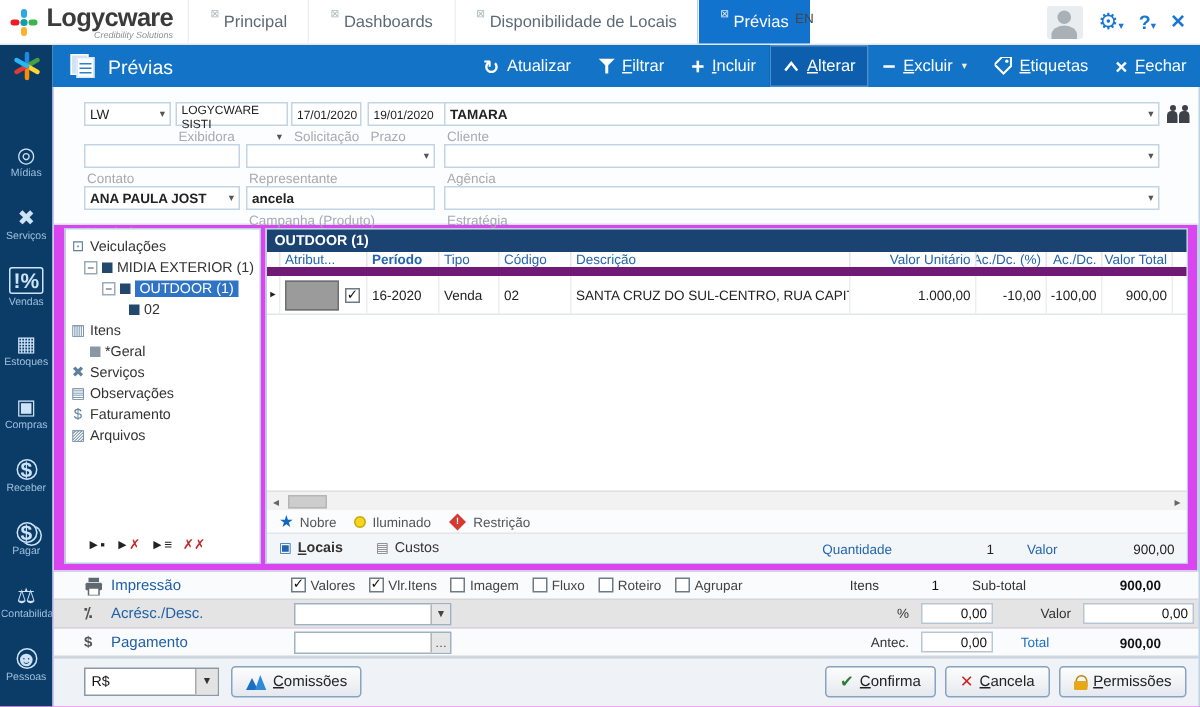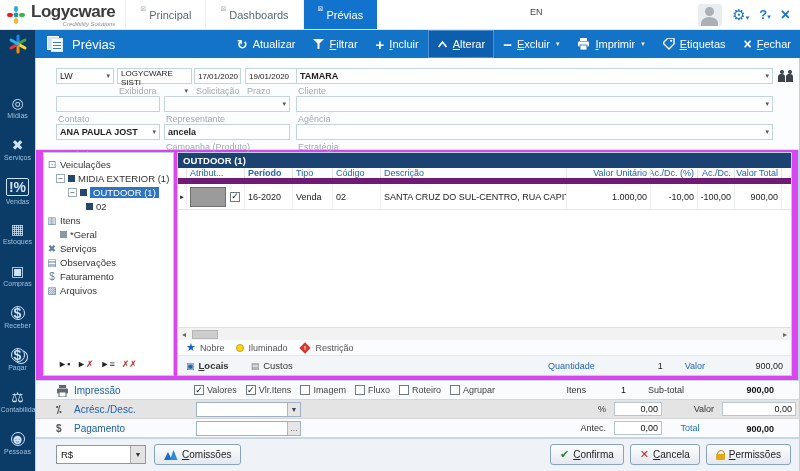--- a/index.html
+++ b/index.html
@@ -154,20 +154,24 @@
   </div>
   <div class="nav">
     <div class="nav-item">
       <span class="mini-ico">⊠</span>
       <span>Principal</span>
     </div>
     <div class="nav-item">
       <span class="mini-ico">⊠</span>
       <span>Dashboards</span>
     </div>
+    <div class="nav-item">
+      <span class="mini-ico">⊠</span>
+      <span>Disponibilidade de Locais</span>
+    </div>
     <div class="nav-item active">
       <span class="mini-ico">⊠</span>
       <span>Prévias</span>
     </div>
   </div>
   <span class="lang">EN</span>
   <div class="top-right">
     <div class="avatar">
       <span class="head"></span>
       <span class="body"></span>
@@ -255,29 +259,20 @@
     </div>
     <div class="tb-btn active">
       <svg class="tb-ico" width="11" height="9" viewBox="0 0 11 9">
           <polyline points="1.5,7 5.5,2 9.5,7" fill="none" stroke="#fff" stroke-width="1.7"></polyline>
         </svg>
       <span><u>A</u>lterar</span>
     </div>
     <div class="tb-btn">
       <span class="tb-ico" style="font-size:15px">−</span>
       <span><u>E</u>xcluir</span>
-      <span class="tb-caret">▾</span>
-    </div>
-    <div class="tb-btn">
-      <svg class="tb-ico" width="13" height="12" viewBox="0 0 13 12">
-        <rect x="3" y="0" width="7" height="3" fill="#fff"></rect>
-          <rect x="1" y="3.5" width="11" height="5" rx="1" fill="#fff"></rect>
-          <rect x="3" y="7" width="7" height="5" fill="#fff" stroke="#1273c7" stroke-width="0.8"></rect>
-      </svg>
-      <span><u>I</u>mprimir</span>
       <span class="tb-caret">▾</span>
     </div>
     <div class="tb-btn">
       <svg class="tb-ico" width="12" height="12" viewBox="0 0 12 12">
           <polygon points="0,5 5,0 11,0 11,6 6,11" fill="none" stroke="#fff" stroke-width="1.4"></polygon>
           <circle cx="8.2" cy="2.8" r="1.1" fill="#fff"></circle>
         </svg>
       <span><u>E</u>tiquetas</span>
     </div>
     <div class="tb-btn">

